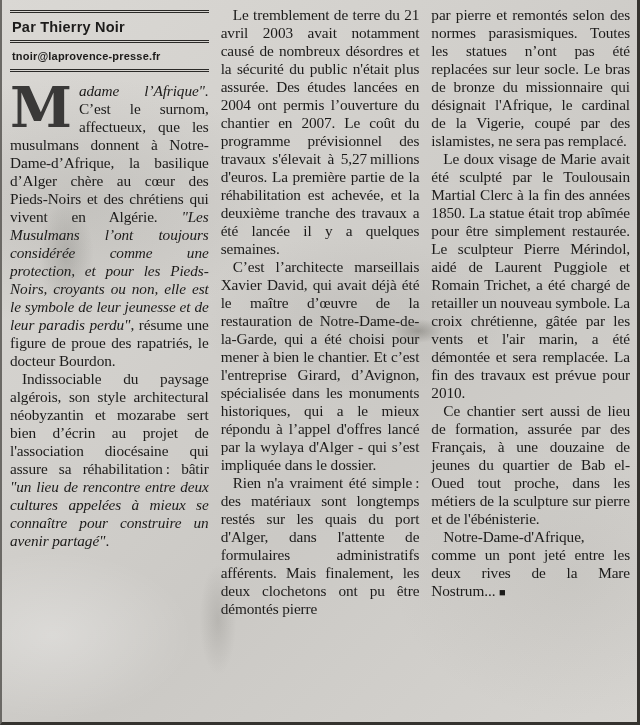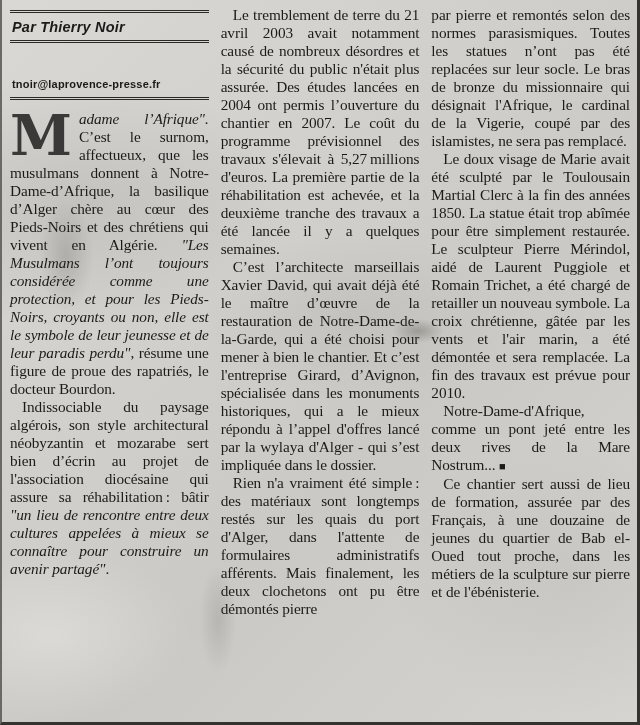--- a/index.html
+++ b/index.html
@@ -40,25 +40,25 @@
     padding:2px 7px 0 0;color:#3a3938;
   }
   
   .byline{
     font-family:"Liberation Sans","DejaVu Sans",sans-serif;
     border-top:3px double #2a2927;
     margin:4px 0 10px 0;
   }
   .byline .author{
     font-weight:bold;font-size:14.5px;letter-spacing:.2px;
-    padding:5px 0 4px 2px;border-bottom:3px double #2a2927;font-style:italic;
+    padding:5px 0 4px 2px;border-bottom:3px double #2a2927;
   }
   .byline .email{
     font-weight:bold;font-size:11px;letter-spacing:.2px;
-    padding:4px 0 4px 2px;border-bottom:3px double #2a2927;margin-top:28px;
+    padding:4px 0 4px 2px;border-bottom:3px double #2a2927;
   }
   .endmark{font-size:11px;}
 </style>
 </head>
 <body>
 
 <div class="page">
   <div class="smudge s1"></div>
   <div class="smudge s2"></div>
   <div class="smudge s3"></div>
@@ -73,17 +73,17 @@
         <p class="indent"><span>Indissociable du paysage algérois, son style architectural néobyzantin et mozarabe sert bien d’écrin au projet de l'association diocésaine qui assure sa réhabilitation : bâtir </span><span class="it">"un lieu de rencontre entre deux cultures appelées à mieux se connaître pour construire un avenir partagé"</span><span>.</span></p>
       </div>
     <div class="col">
         <p class="indent"><span>Le tremblement de terre du 21 avril 2003 avait notamment causé de nombreux désordres et la sécurité du public n'était plus assurée. Des études lancées en 2004 ont permis l’ouverture du chantier en 2007. Le coût du programme prévisionnel des travaux s'élevait à 5,27 millions d'euros. La première partie de la réhabilitation est achevée, et la deuxième tranche des travaux a été lancée il y a quelques semaines.</span></p>
         <p class="indent"><span>C’est l’architecte marseillais Xavier David, qui avait déjà été le maître d’œuvre de la restauration de Notre-Dame-de-la-Garde, qui a été choisi pour mener à bien le chantier. Et c’est l'entreprise Girard, d’Avignon, spécialisée dans les monuments historiques, qui a le mieux répondu à l’appel d'offres lancé par la wylaya d'Alger - qui s’est impliquée dans le dossier.</span></p>
         <p class="indent"><span>Rien n'a vraiment été simple : des matériaux sont longtemps restés sur les quais du port d'Alger, dans l'attente de formulaires administratifs afférents. Mais finalement, les deux clochetons ont pu être démontés pierre</span></p>
       </div>
     <div class="col">
         <p class=""><span>par pierre et remontés selon des normes parasismiques. Toutes les statues n’ont pas été replacées sur leur socle. Le bras de bronze du missionnaire qui désignait l'Afrique, le cardinal de la Vigerie, coupé par des islamistes, ne sera pas remplacé.</span></p>
         <p class="indent"><span>Le doux visage de Marie avait été sculpté par le Toulousain Martial Clerc à la fin des années 1850. La statue était trop abîmée pour être simplement restaurée. Le sculpteur Pierre Mérindol, aidé de Laurent Puggiole et Romain Trichet, a été chargé de retailler un nouveau symbole. La croix chrétienne, gâtée par les vents et l'air marin, a été démontée et sera remplacée. La fin des travaux est prévue pour 2010.</span></p>
+        <p class="indent"><span>Ce chantier sert aussi de lieu de formation, assurée par des Français, à une douzaine de jeunes du quartier de Bab el-Oued tout proche, dans les métiers de la sculpture sur pierre et de l'ébénisterie.</span></p>
         <p class="indent"><span>Notre-Dame-d'Afrique, comme un pont jeté entre les deux rives de la Mare Nostrum...&nbsp;</span><span class="endmark">■</span></p>
-        <p class="indent"><span>Ce chantier sert aussi de lieu de formation, assurée par des Français, à une douzaine de jeunes du quartier de Bab el-Oued tout proche, dans les métiers de la sculpture sur pierre et de l'ébénisterie.</span></p>
       </div>
   </div>
 </div>
 
 </body></html>

